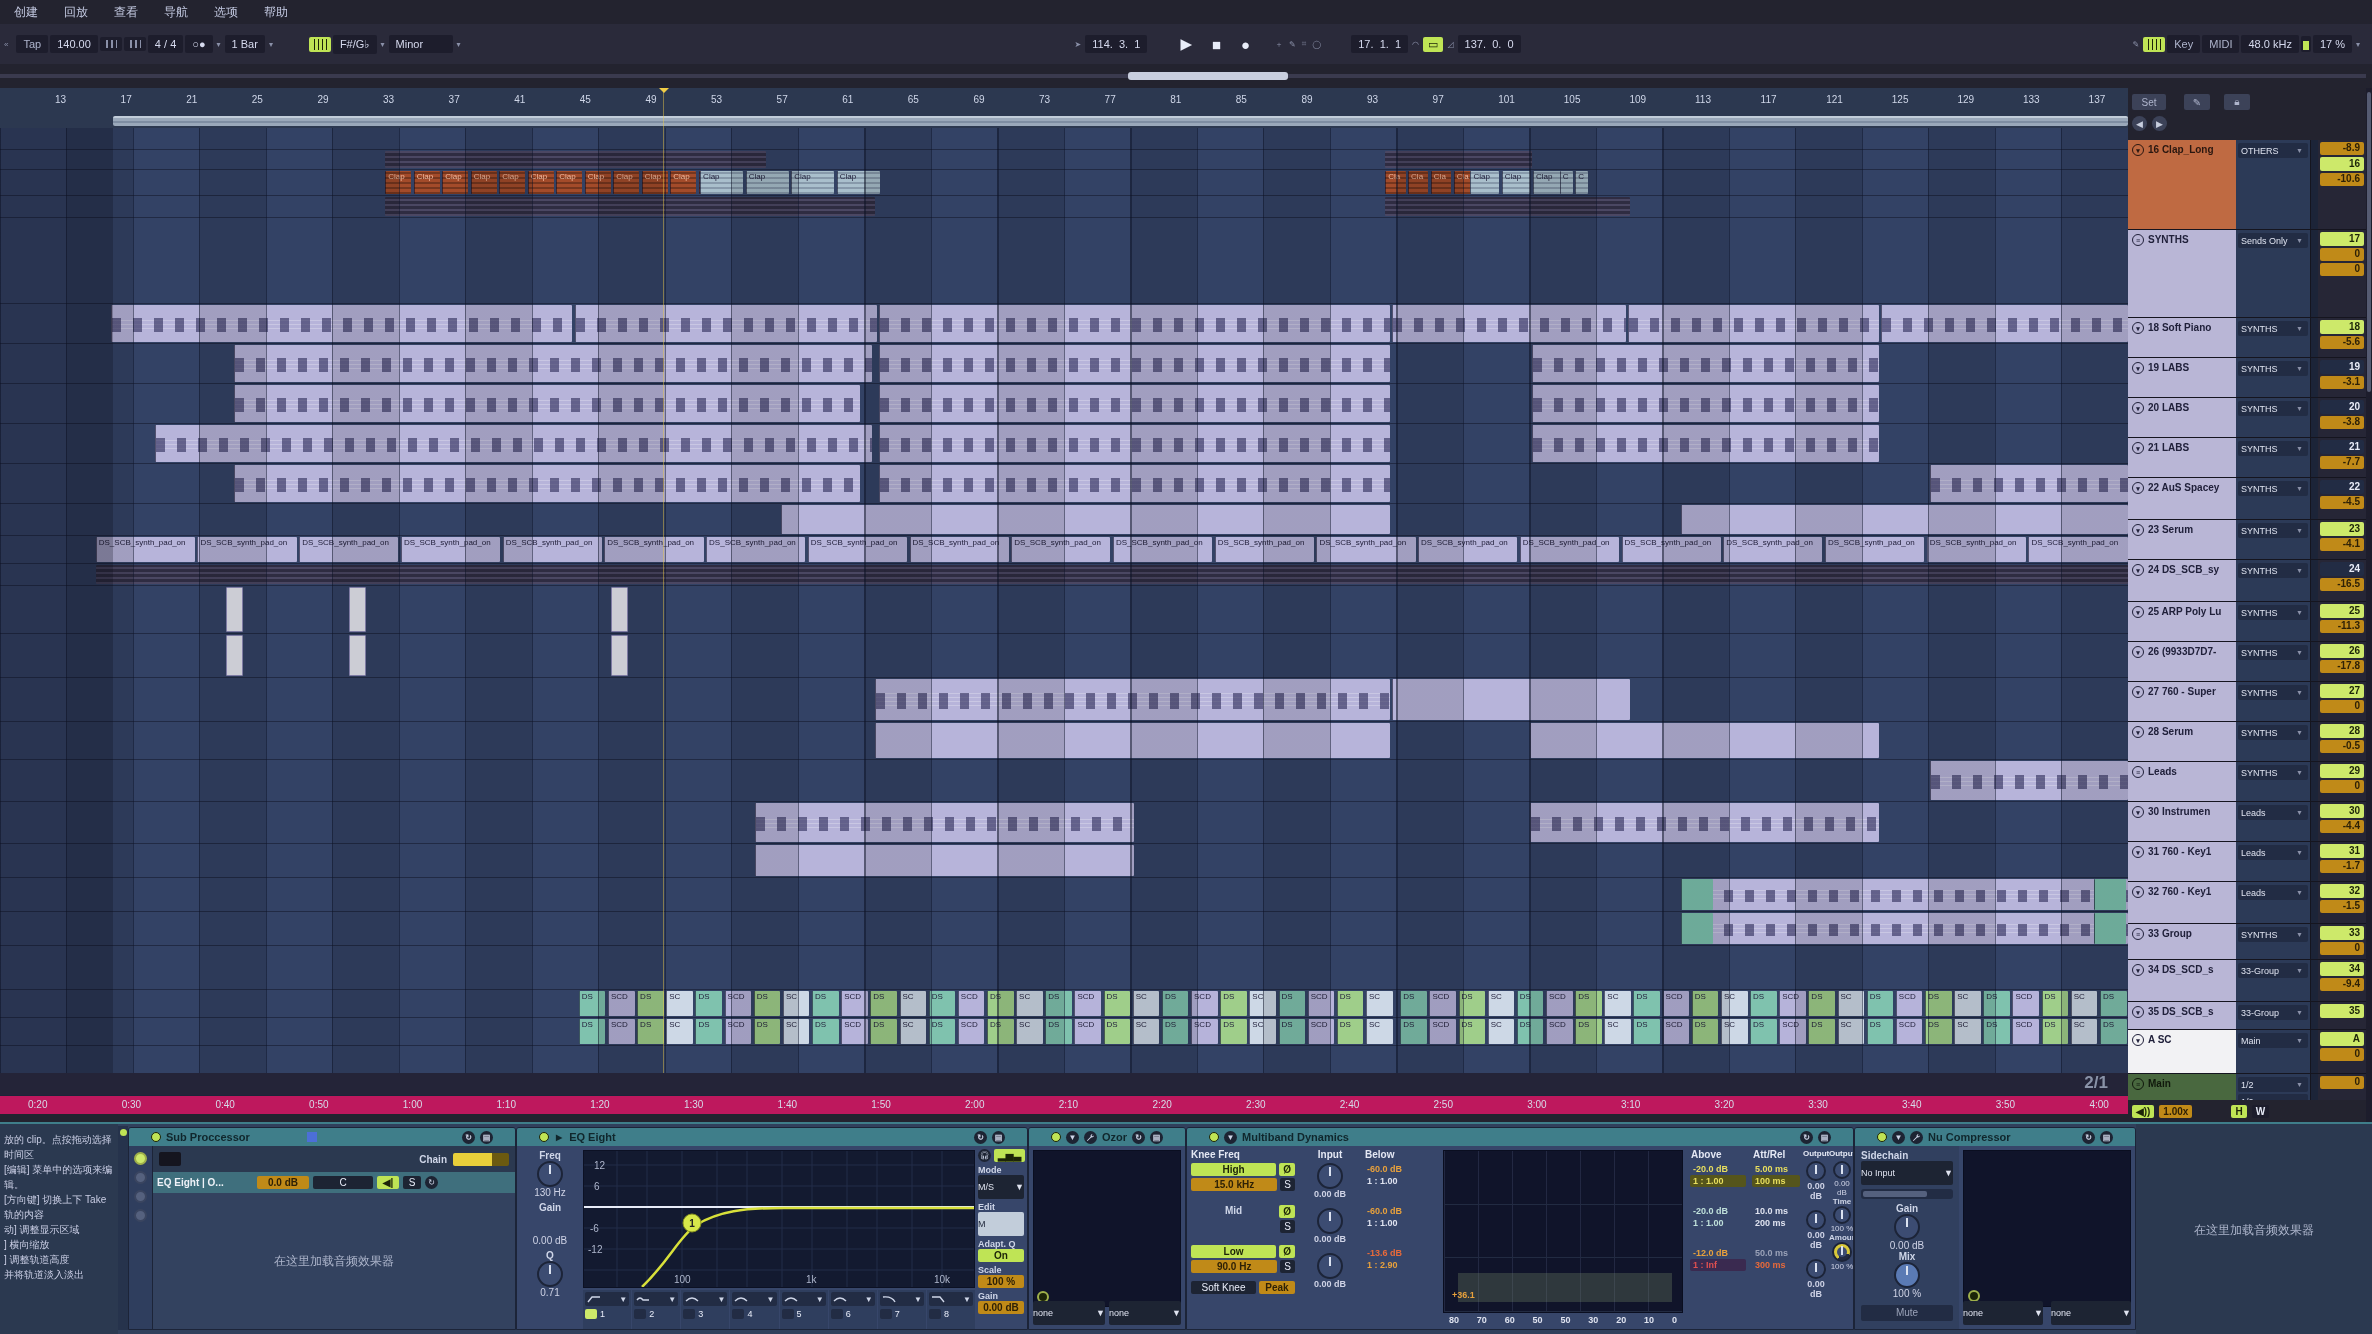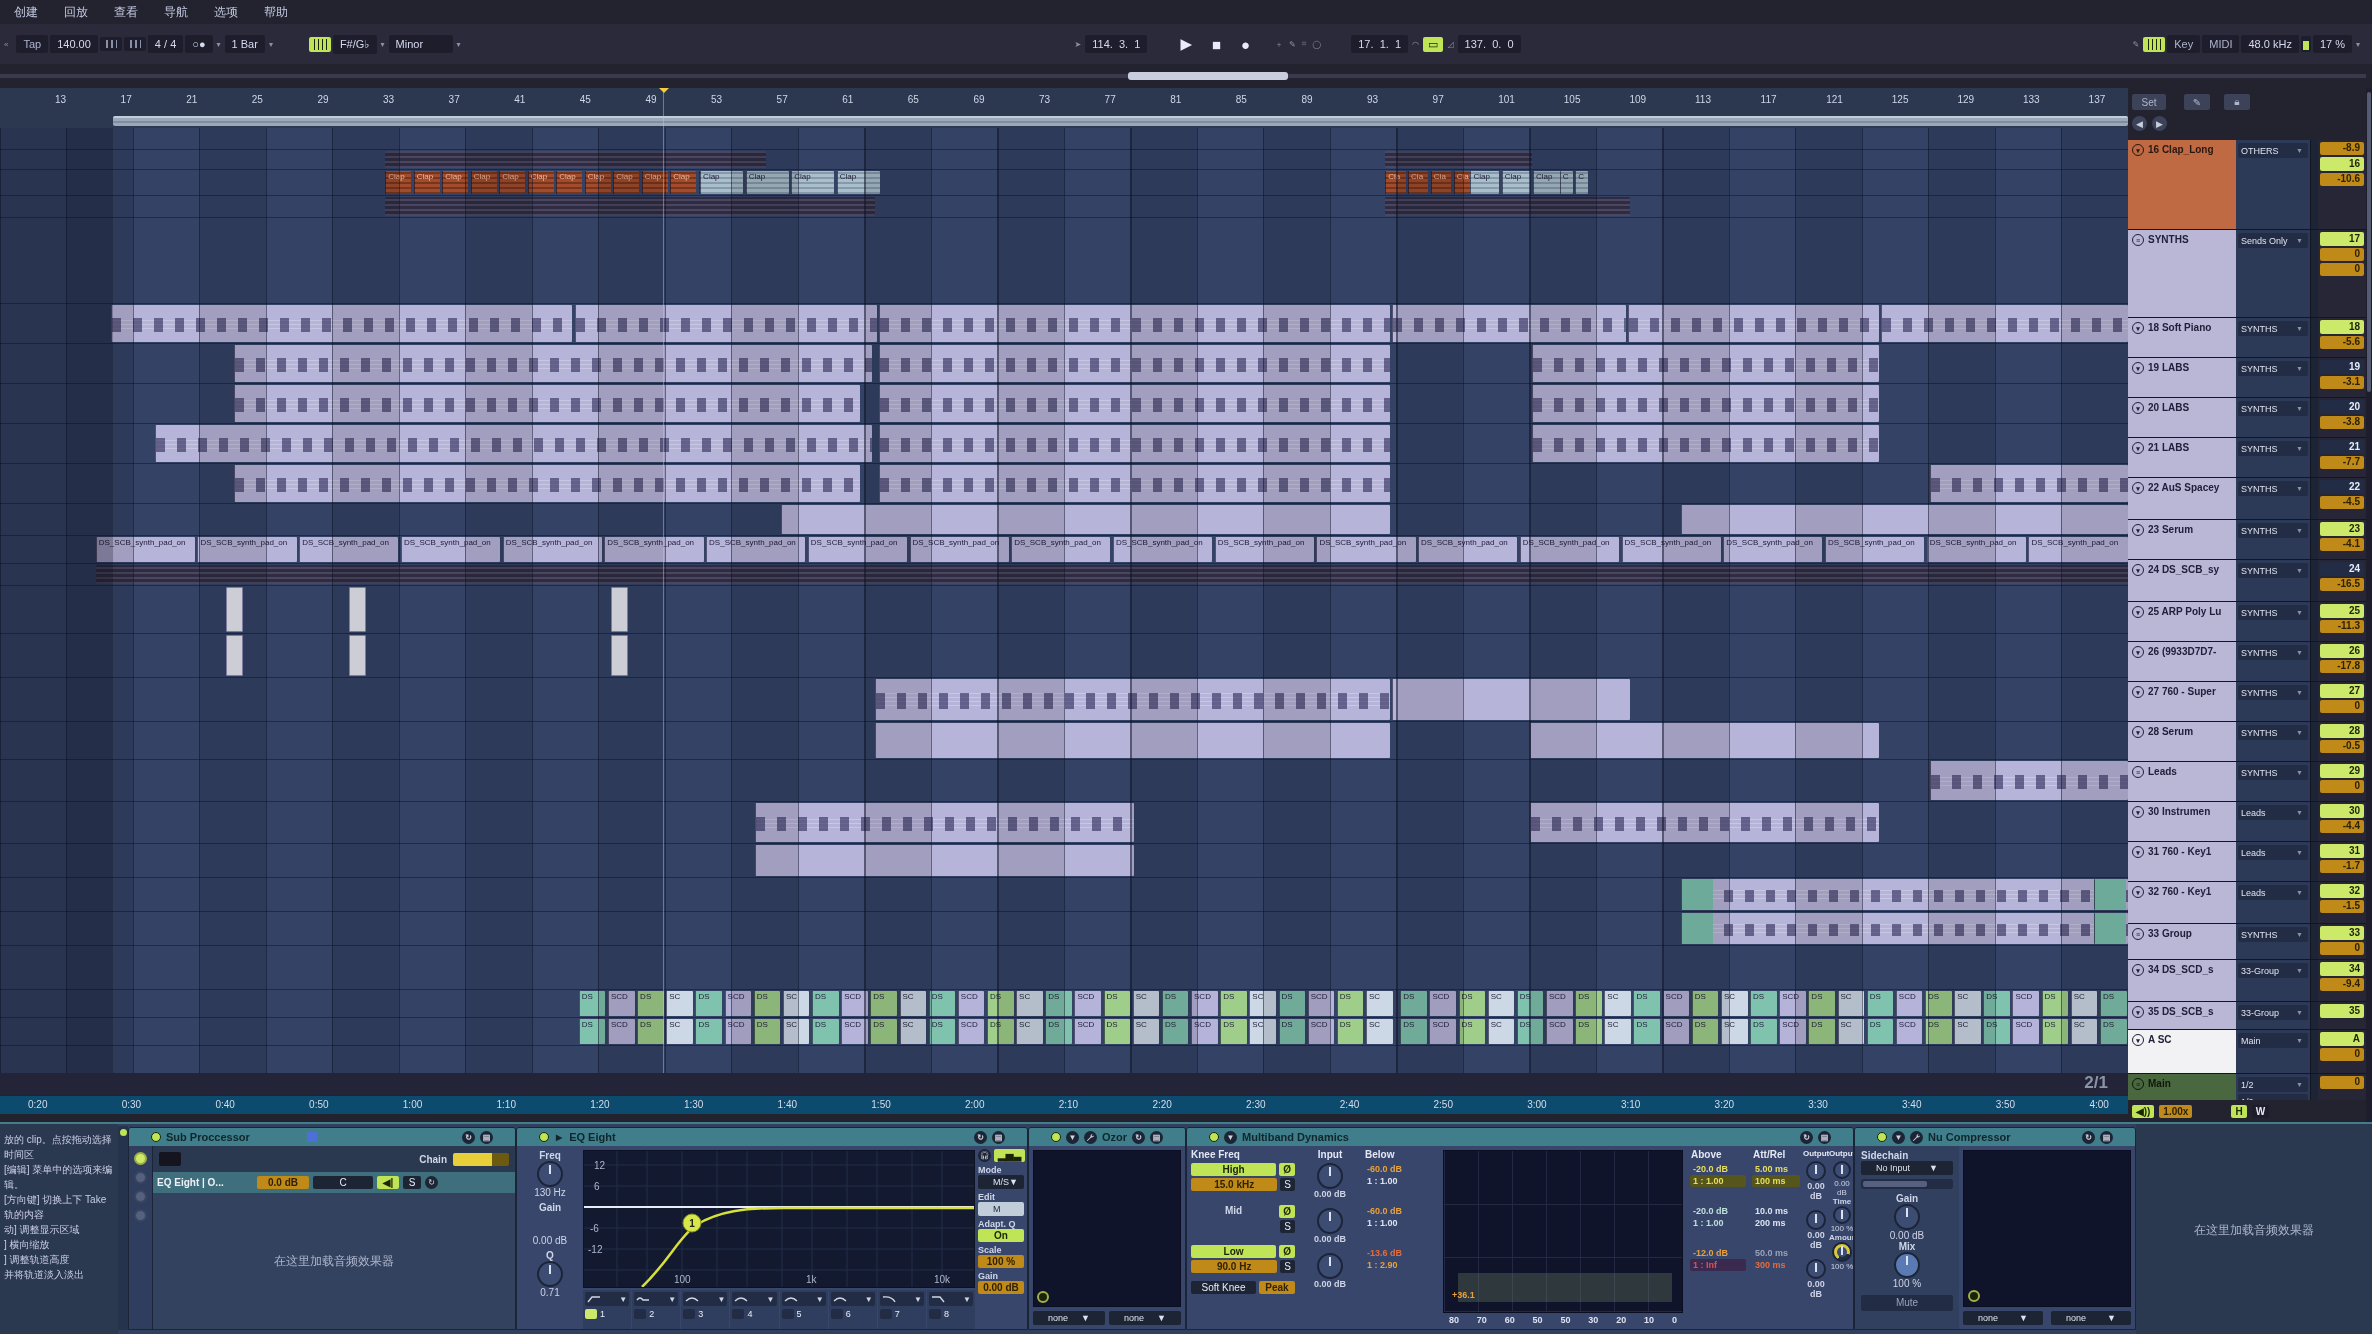--- a/index.html
+++ b/index.html
@@ -62,21 +62,21 @@
           background-image:repeating-linear-gradient(90deg, rgba(42,40,86,.6) 0 9px, transparent 9px 21px),
                            repeating-linear-gradient(0deg, transparent 0 3px, rgba(255,255,255,.25) 3px 4px); }
   .c-tg { background:#7cc2ae; }
   .c-wh { background:#e8e9f2; border:1px solid #8f8cba; }
   .c-st { background:repeating-linear-gradient(0deg, #4b4763 0 2px, #2f2c42 2px 5px); border-left:none; }
   .c-m0 { background:#7fc2ae; } .c-m1 { background:#b6b3da; } .c-m2 { background:#9fce8a; } .c-m3 { background:#cdd8e6; }
   .playhead { position:absolute; left:663px; top:0; width:1px; height:985px; background:rgba(242,206,70,.45); }
   .playhead::before { content:""; position:absolute; top:0; left:-4px; border:5px solid transparent; border-top-color:#f2ce46; }
   .ministrip { position:absolute; left:0; top:985px; width:2128px; height:22px; background:#242438; }
   .pageind { position:absolute; right:20px; top:0; font-size:17px; font-weight:bold; color:#8a93a8; }
-  .timeruler { position:absolute; left:0; top:1007px; width:2128px; height:19px; background:#0c4a6e;
+  .timeruler { position:absolute; left:0; top:1007px; width:2128px; height:19px; background:#be185d;
                font-size:10px; color:#d6dcea; border-top:1px solid #1c2438; }
   .timeruler .tm { position:absolute; top:3px; }
   .bottomstrip { position:absolute; left:0; top:1026px; width:2128px; height:8px; background:#23232f; }
 
   
   .panel { position:absolute; left:2128px; top:0; width:238px; height:1034px; background:#262636; overflow:hidden; }
   .panelhead { position:absolute; left:0; top:0; width:100%; height:52px; background:#23232f; }
   .phbtn { position:absolute; top:6px; height:16px; background:#3c4258; color:#aeb4cc; font-size:10px;
            border-radius:2px; display:flex; align-items:center; justify-content:center; }
   .pharrow { position:absolute; top:28px; width:15px; height:15px; border-radius:50%; background:#3c4258;
@@ -125,22 +125,22 @@
   .tname { flex:1; white-space:nowrap; overflow:hidden; }
   .selbox { width:10px; height:10px; background:#4c6fd8; }
   .lbl { font-size:10px; font-weight:bold; color:#cfd6e8; }
   .val-or { background:#c08a18; color:#2e2106; border-radius:2px; font-size:10px; font-weight:bold; padding:1px 4px; text-align:center; }
   .val-gn { background:#bfe455; color:#1c2408; border-radius:2px; font-size:10px; font-weight:bold; padding:1px 4px; text-align:center; }
   .val-dk { background:#1d2433; color:#e8ecf8; border-radius:2px; font-size:10px; padding:1px 4px; text-align:center; }
   .knob { width:26px; height:26px; border-radius:50%; border:2px solid #1c2438; background:#3c4c72; position:relative; margin:0 auto; }
   .knob::after { content:""; position:absolute; left:50%; top:2px; width:2px; height:9px; background:#dbe2f0; transform:translateX(-50%); }
   .knob.amount { background:conic-gradient(from 210deg, #d8c83a 0 260deg, #222b42 260deg 360deg); }
   .knob.amount::before { content:""; position:absolute; inset:3px; border-radius:50%; background:#3c4c72; }
-  .dd { background:#1d2433; color:#dfe3f0; font-size:9px; height:14px; border-radius:2px;
-        display:flex; align-items:center; justify-content:space-between; padding:0 15px; }
+  .dd { background:#1d2433; color:#dfe3f0; font-size:9px; height:24px; border-radius:2px;
+        display:flex; align-items:center; justify-content:space-between; padding:0 0; }
 
   
   .macrocol { position:absolute; left:0; top:18px; bottom:0; width:24px; background:#2f3e5e; border-right:1px solid #1c2438; }
   .macrocol i { display:block; width:13px; height:13px; border-radius:50%; border:2px solid #9fb04a; background:#cde96a; margin:6px auto; }
   .macrocol i.dim { background:#55617e; border-color:#3a4560; }
   .chainhead { position:absolute; left:24px; right:0; top:18px; height:26px; background:#2b3950; display:flex;
                align-items:center; gap:6px; padding:0 6px; }
   .mapbox { width:22px; height:14px; background:#15151f; border-radius:2px; }
   .chainmeter { width:56px; height:13px; background:#6b5a10; border-radius:2px;
                 background-image:linear-gradient(90deg,#e8cf3a 0 70%, transparent 70%); }

